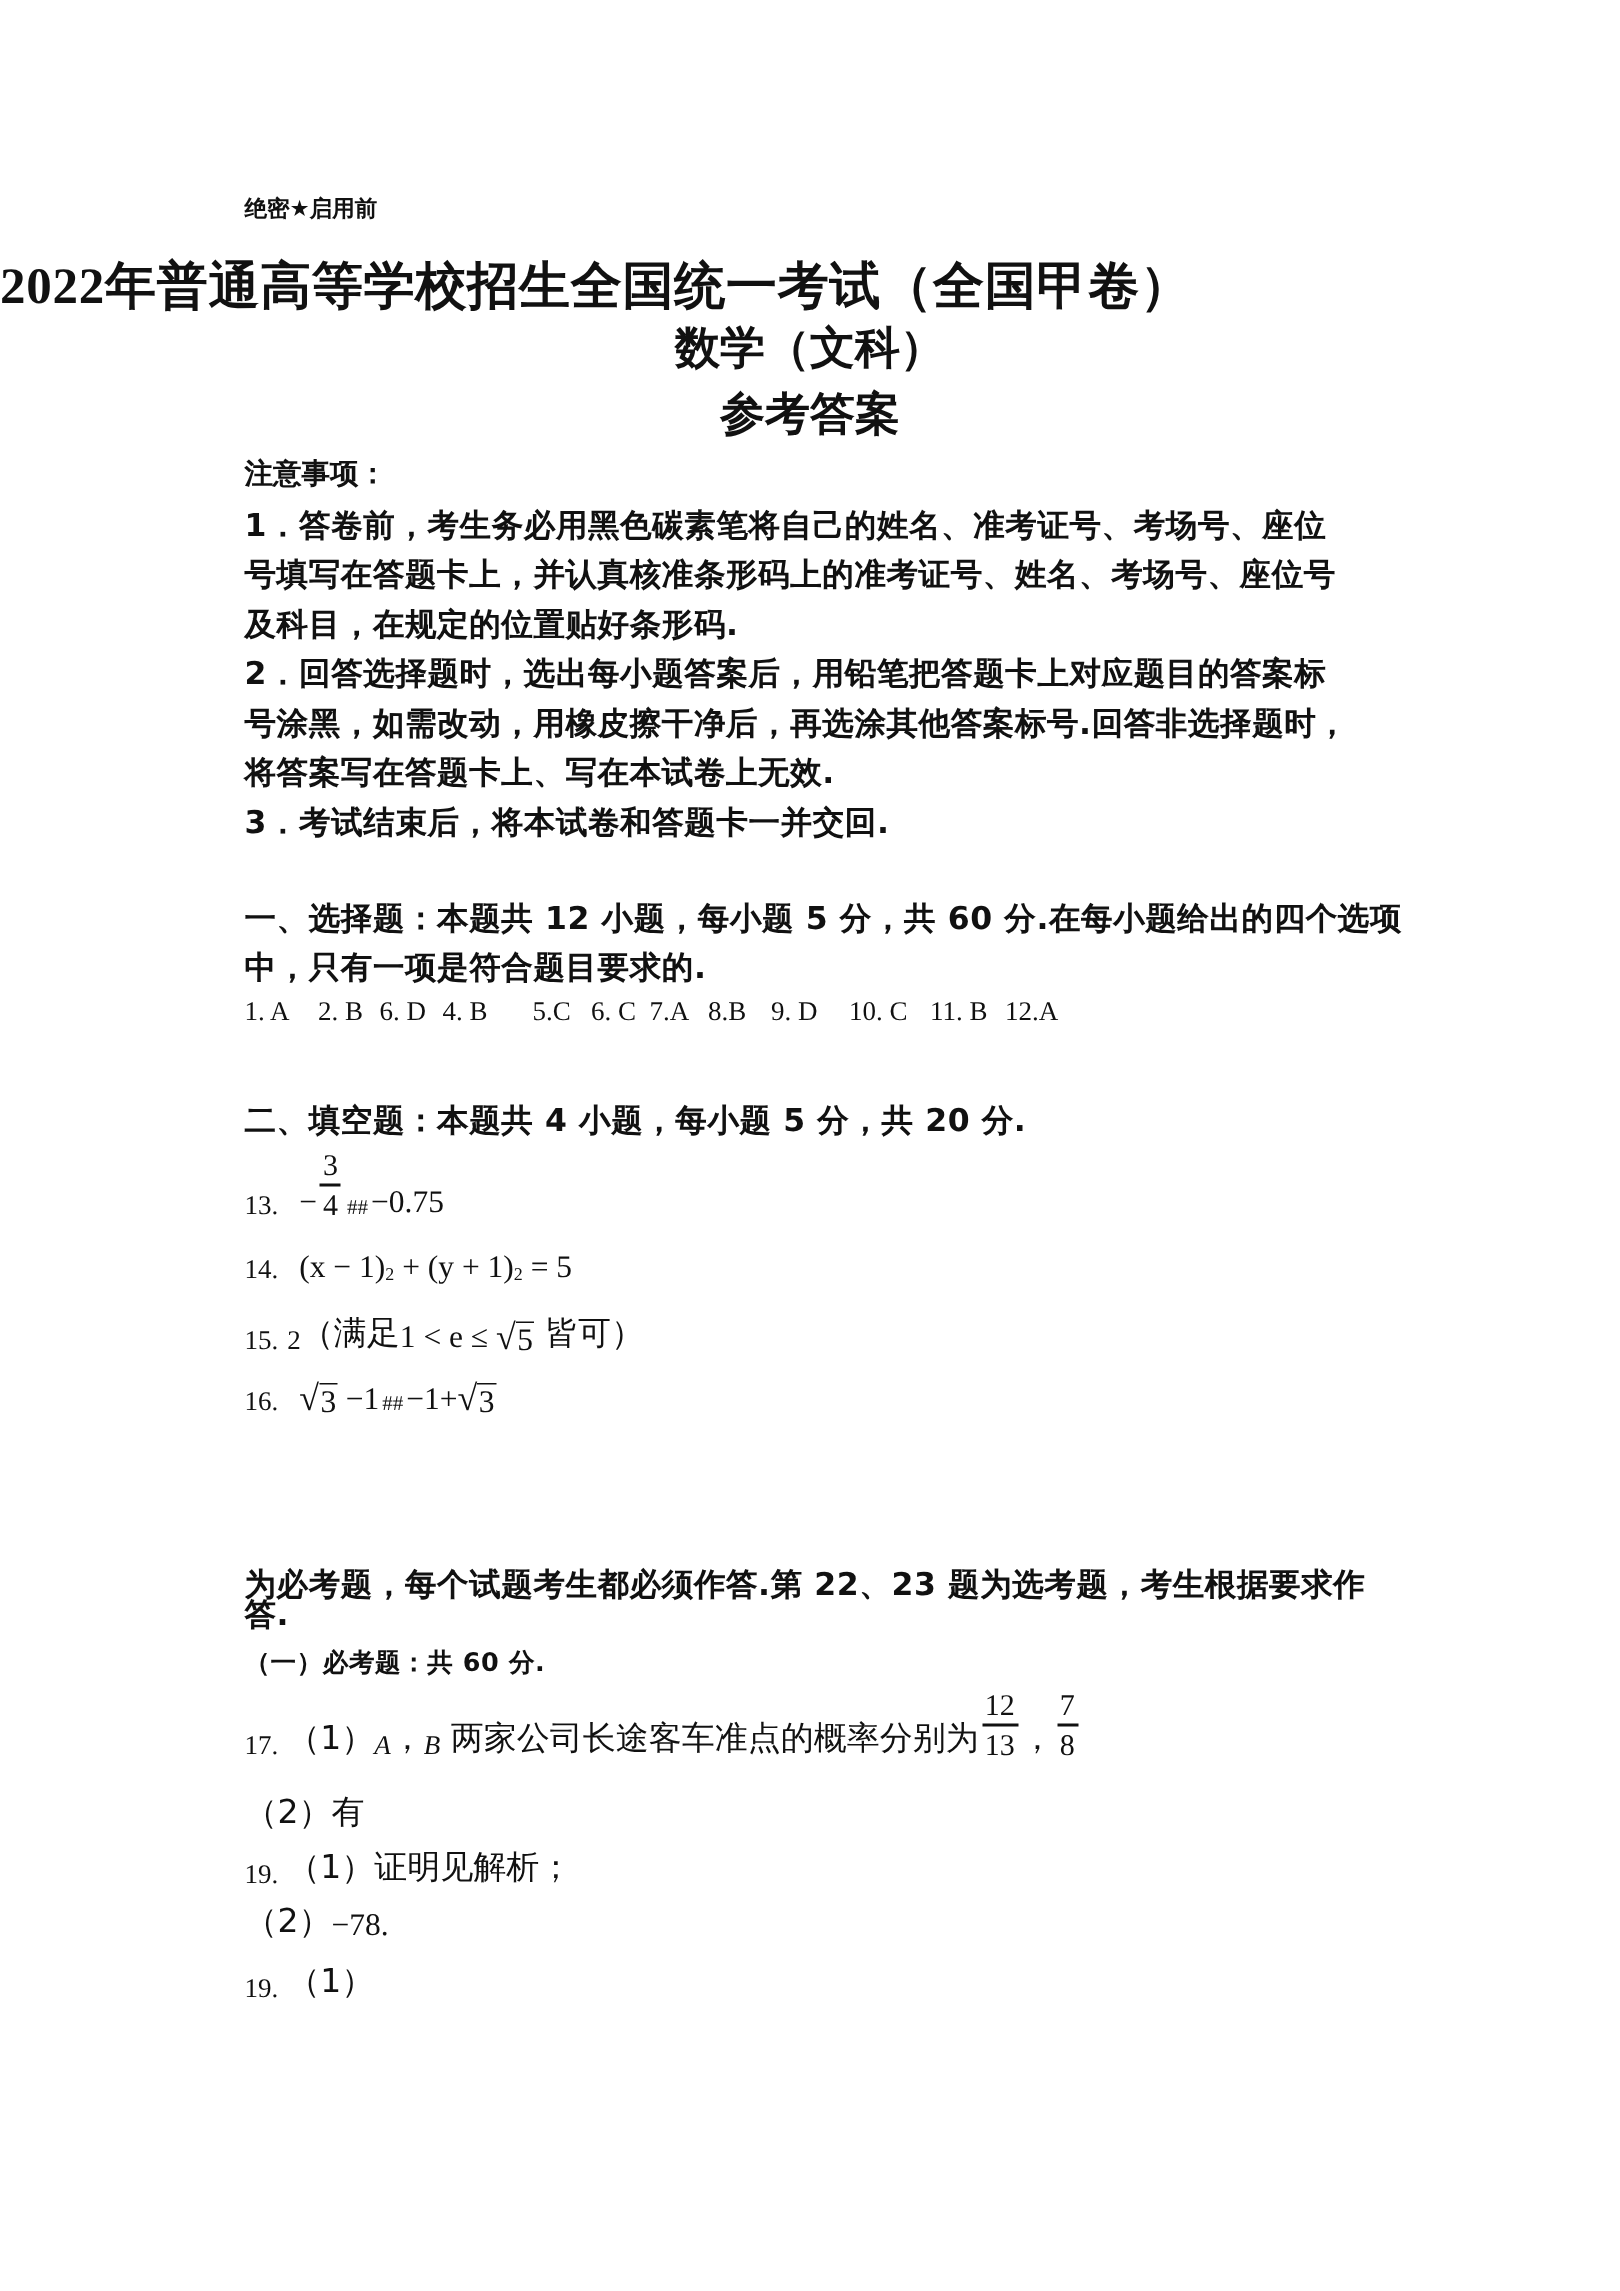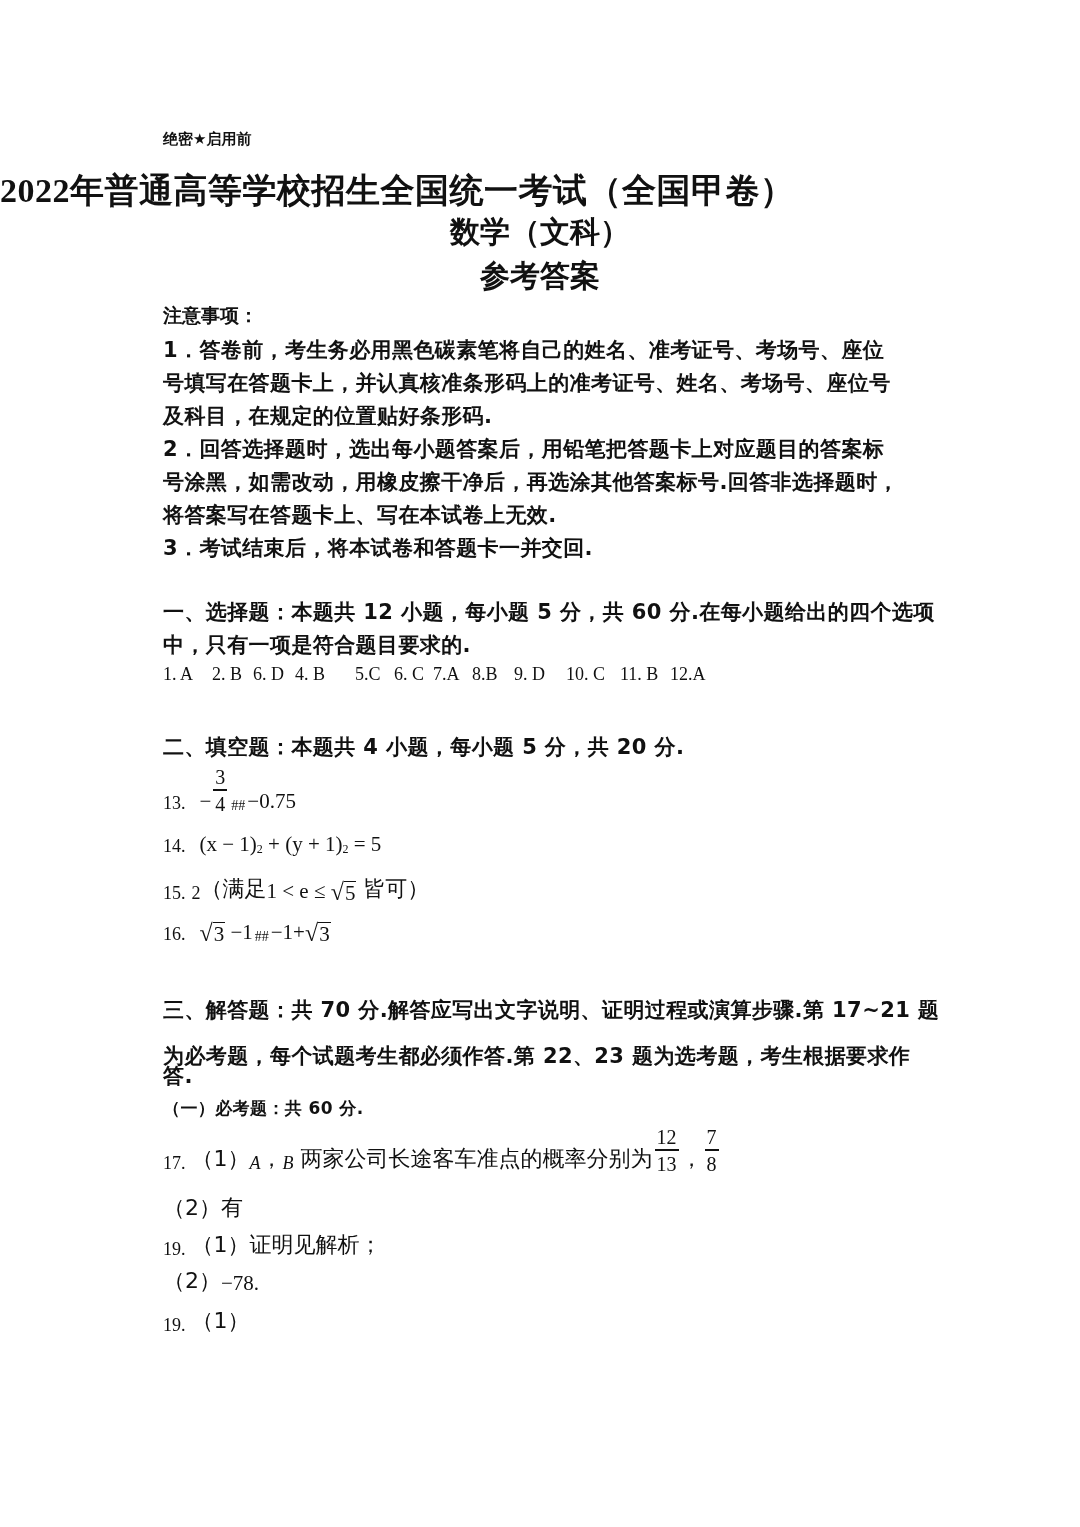--- a/index.html
+++ b/index.html
@@ -197,21 +197,20 @@
     </span>
     <span class="math" style="white-space:pre"> −1</span>
     <span class="hash">##</span>
     <span class="math">−1+</span>
     <span class="sqrt">
       <span class="rad">√</span>
       <span class="under">3</span>
     </span>
   </div>
 
-  <div class="abs section-head" style="top:996px">三、解答题：共 70 分.解答应写出文字说明、证明过程或演算步骤.第 17~21 题</div>
   <div class="abs section-head" style="top:1042px">为必考题，每个试题考生都必须作答.第 22、23 题为选考题，考生根据要求作</div>
   <div class="abs section-head" style="top:1062px">答.</div>
   <div class="abs section-head" style="top:1097px; font-size:17px;">（一）必考题：共 60 分.</div>
 
   <div class="abs ans" style="top:1127px">
     <span class="num" style="margin-right:6px">17.</span>
     <span class="cn">（1）</span>
     <span class="math italic" style="font-size:18px">A</span>
     <span class="cn">，</span>
     <span class="math italic" style="font-size:18px">B</span>

